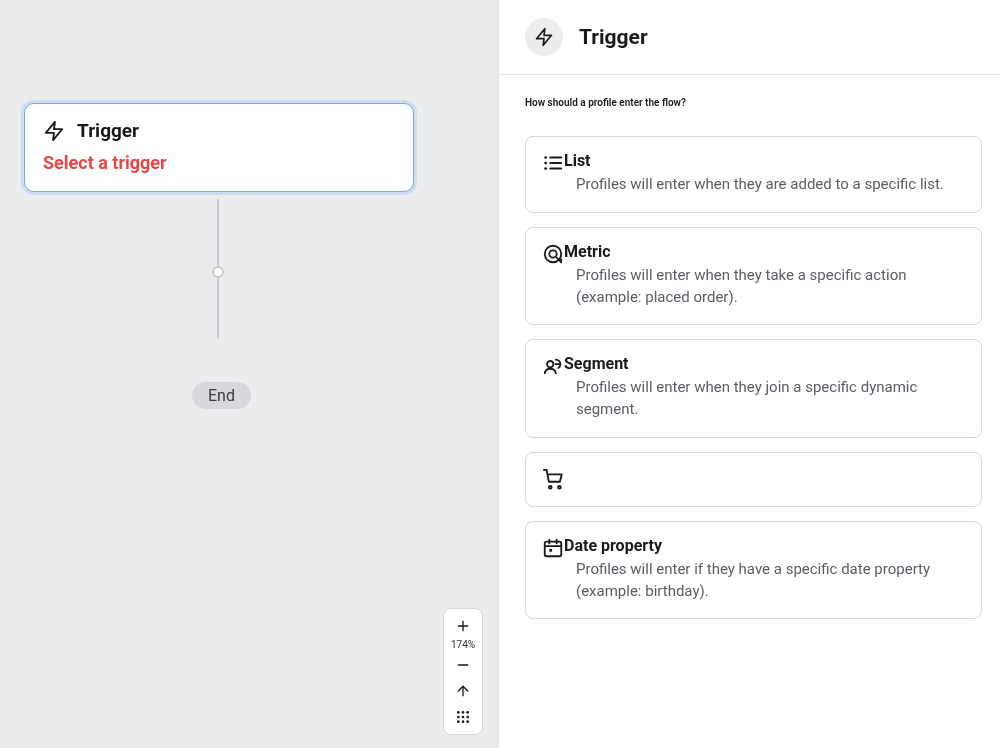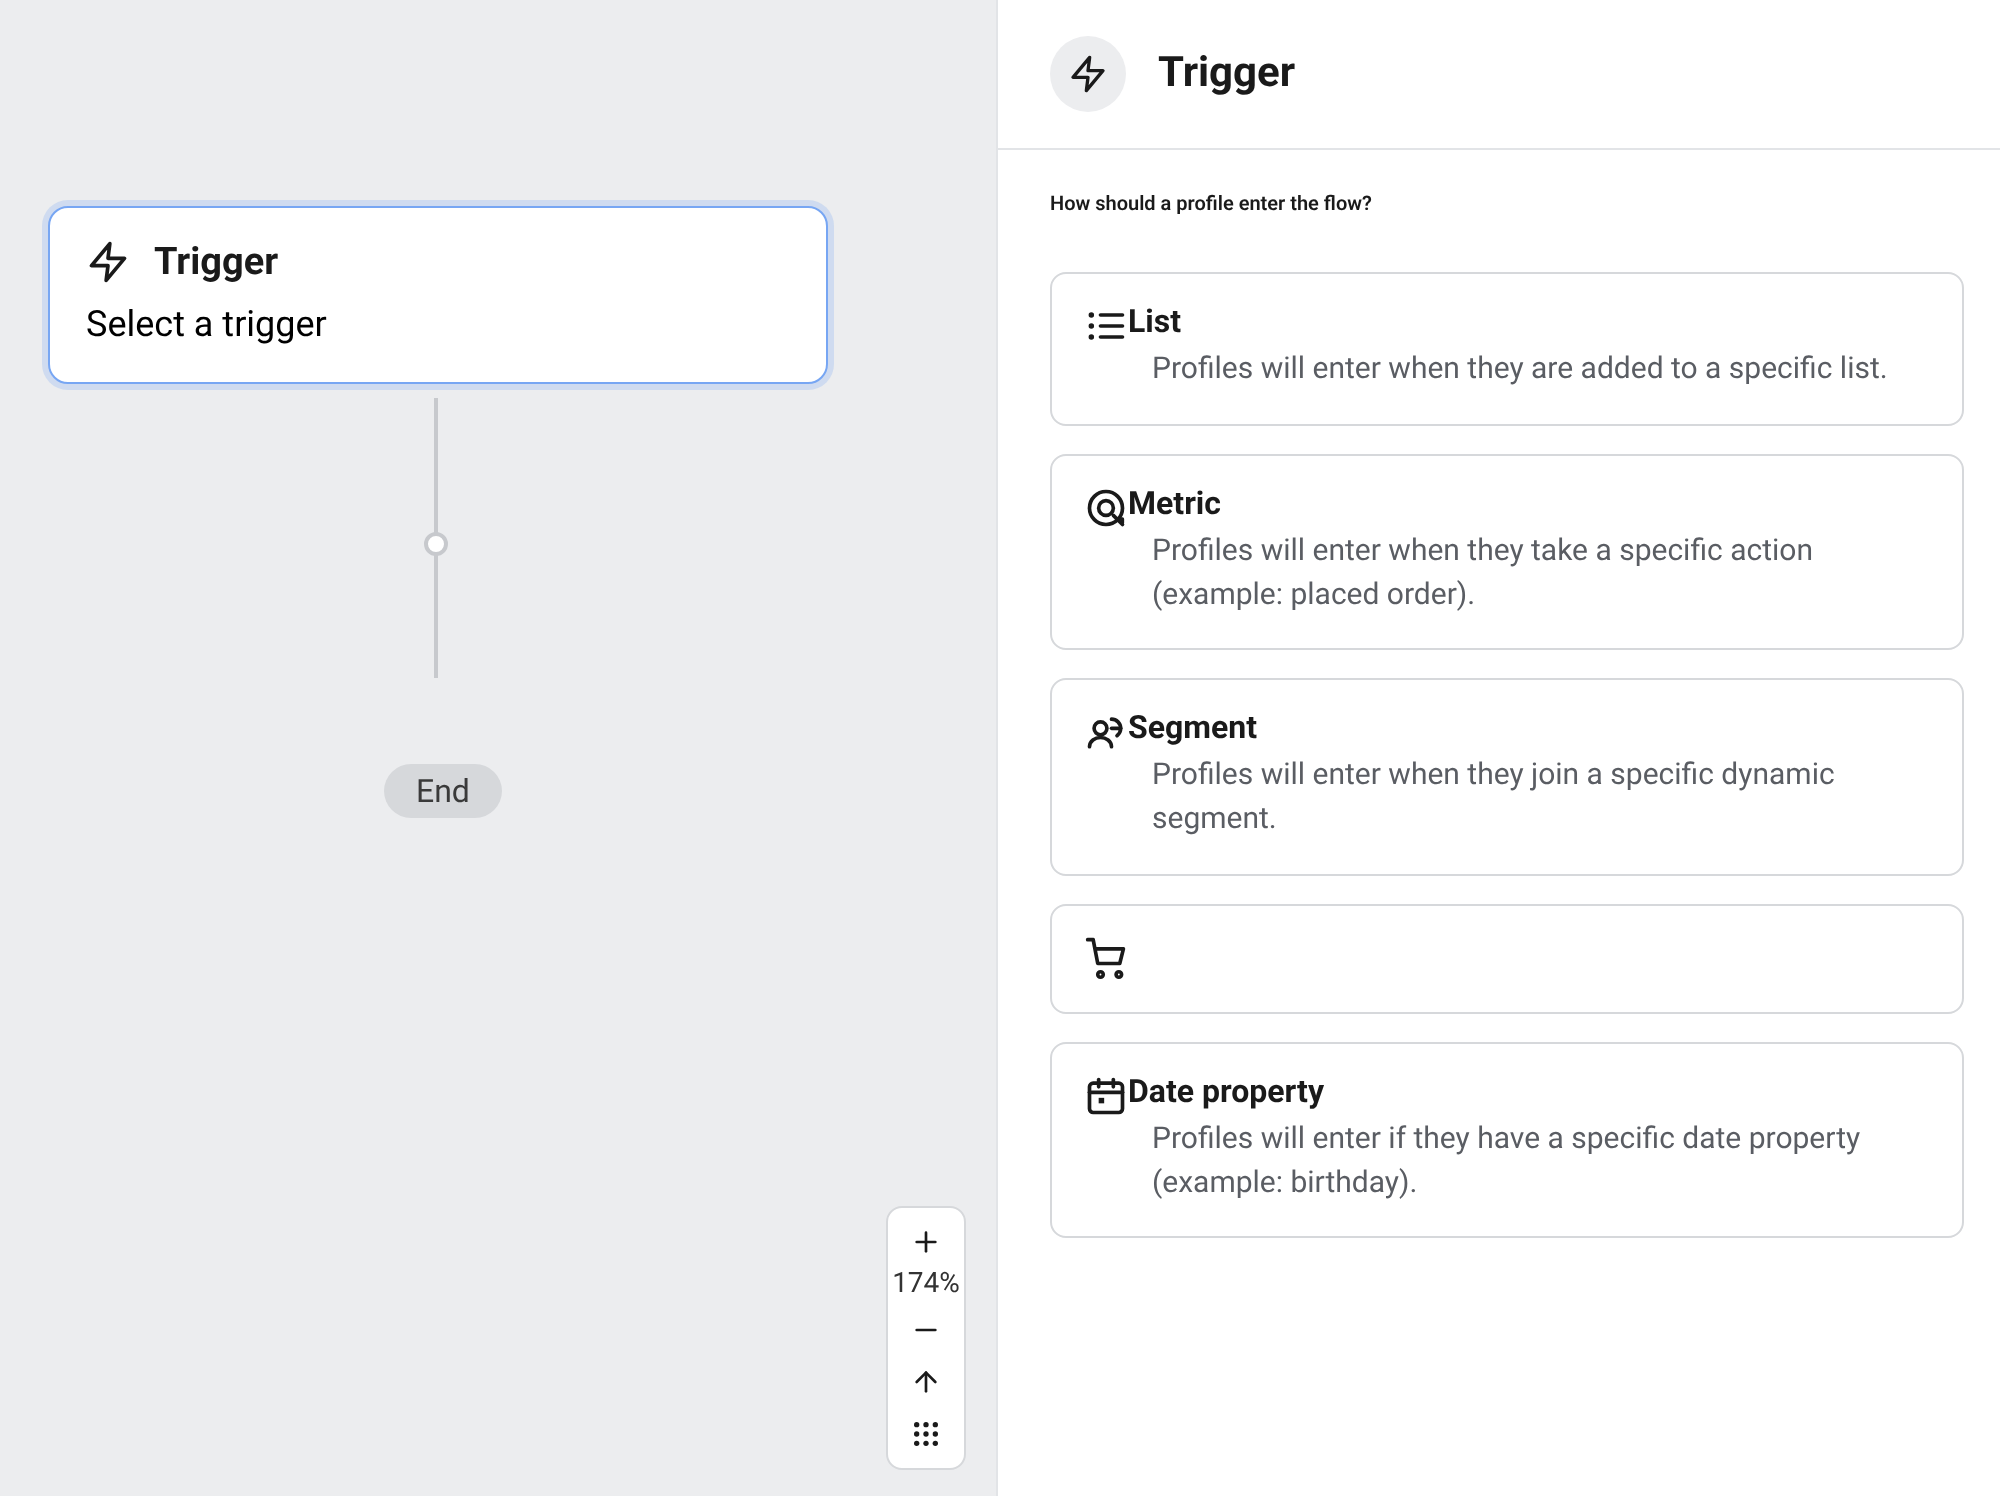--- a/index.html
+++ b/index.html
@@ -41,22 +41,22 @@
       gap: 12px;
       margin-bottom: 10px;
     }
     .trigger-card-title {
       font-size: 19px;
       font-weight: 700;
       color: #1a1a1a;
     }
     .trigger-card-subtitle {
       font-size: 18px;
-      color: #000000;
-      font-weight: 400;
+      color: #ef4444;
+      font-weight: 700;
     }
     .connector-line {
       position: absolute;
       left: 217px;
       top: 199px;
       width: 2px;
       height: 140px;
       background: #c7c9cd;
     }
     .connector-dot {
@@ -96,21 +96,21 @@
     }
     .zoom-btn {
       width: 100%;
       height: 26px;
       display: flex;
       align-items: center;
       justify-content: center;
       cursor: pointer;
     }
     .zoom-level {
-      font-size: 14px;
+      font-size: 10px;
       color: #333;
       padding: 0 0 2px 0;
     }
     
     .right-panel {
       flex: 1;
       height: 748px;
       background: #fff;
       border-left: 1px solid #e2e4e7;
       display: flex;

